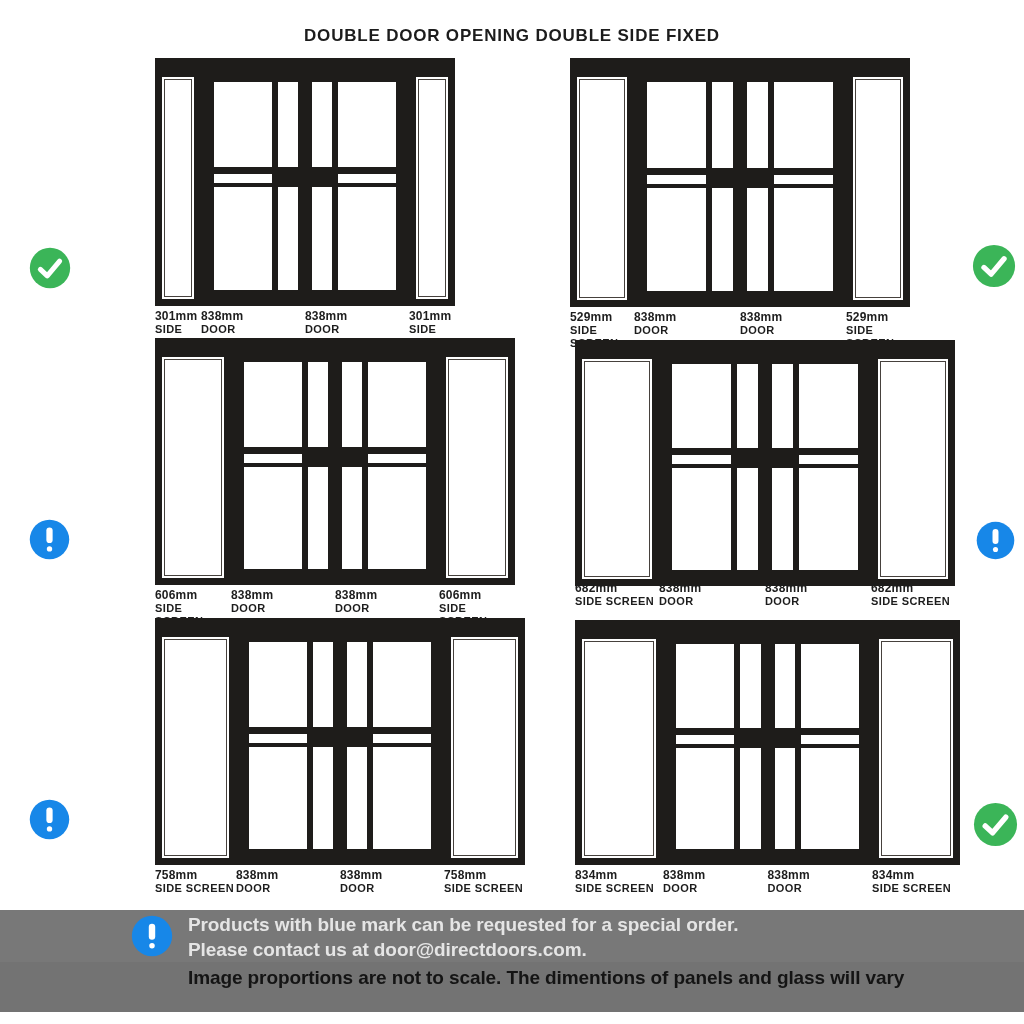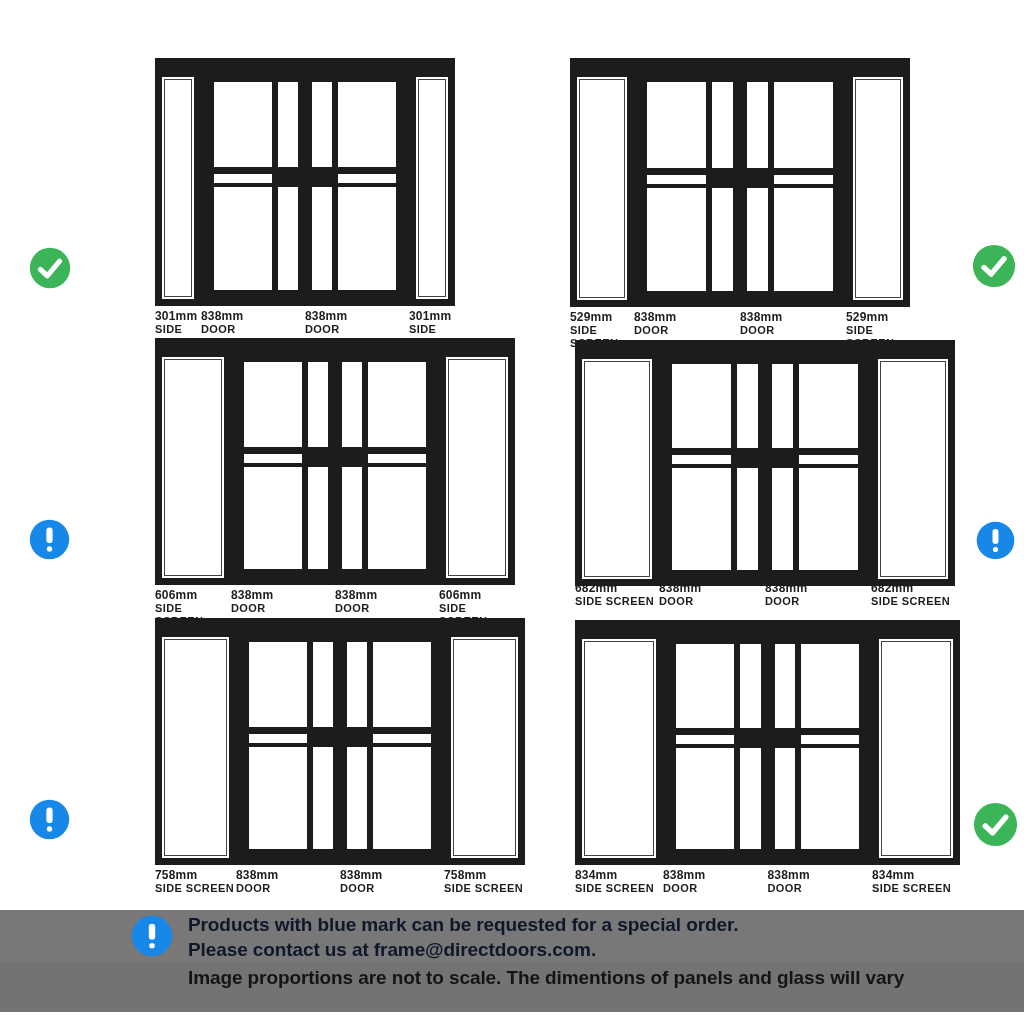--- a/index.html
+++ b/index.html
@@ -65,28 +65,29 @@
   .p5{left:28px;top:798px;width:43px;height:43px;}
   .p6{left:972px;top:801px;width:47px;height:47px;}
 
   
   .bar{position:absolute;left:0;width:1024px;}
   .bar1{top:910px;height:52px;background:#787878;}
   .bar2{top:962px;height:50px;background:#737373;}
   .bar .bar-icon{position:absolute;left:130px;top:4px;width:44px;height:44px;}
   .bar .bar-text{position:absolute;left:188px;top:2px;font-size:19px;font-weight:700;
     letter-spacing:-.1px;line-height:25px;}
-  .bar1 .bar-text{color:#0f172a;}
+  .bar1 .bar-text{color:#e5e5e5;}
   .bar2 .bar-text{color:#141414;top:3px;}
 </style>
 </head>
 <body>
 
 <div id="stage">
 
+  <div class="page-title">DOUBLE DOOR OPENING DOUBLE SIDE FIXED</div>
 
   <div class="unit u1" style="--fr: #1e1c1a;">
     <div class="f-top"></div>
     <div class="f-body">
       <div class="screen">
           <div class="glass"></div>
         </div>
       <div class="doors">
         <div class="leaf L">
           <div class="g top">
@@ -548,21 +549,21 @@
   </div>
 
   <div class="bar bar1">
     <svg class="bar-icon" viewBox="0 0 48 48">
         <circle cx="24" cy="24" r="22" fill="#1787e8"></circle>
         <rect x="20.5" y="10.5" width="7" height="17.5" rx="3.5" fill="#fff"></rect>
         <circle cx="24" cy="34.5" r="3" fill="#fff"></circle>
       </svg>
     <div class="bar-text">
       <div>Products with blue mark can be requested for a special order.</div>
-      <div>Please contact us at frame@directdoors.com.</div>
+      <div>Please contact us at door@directdoors.com.</div>
     </div>
   </div>
   <div class="bar bar2">
     <div class="bar-text">
       <div>Image proportions are not to scale. The dimentions of panels and glass will vary</div>
     </div>
   </div>
 
 </div>
 

